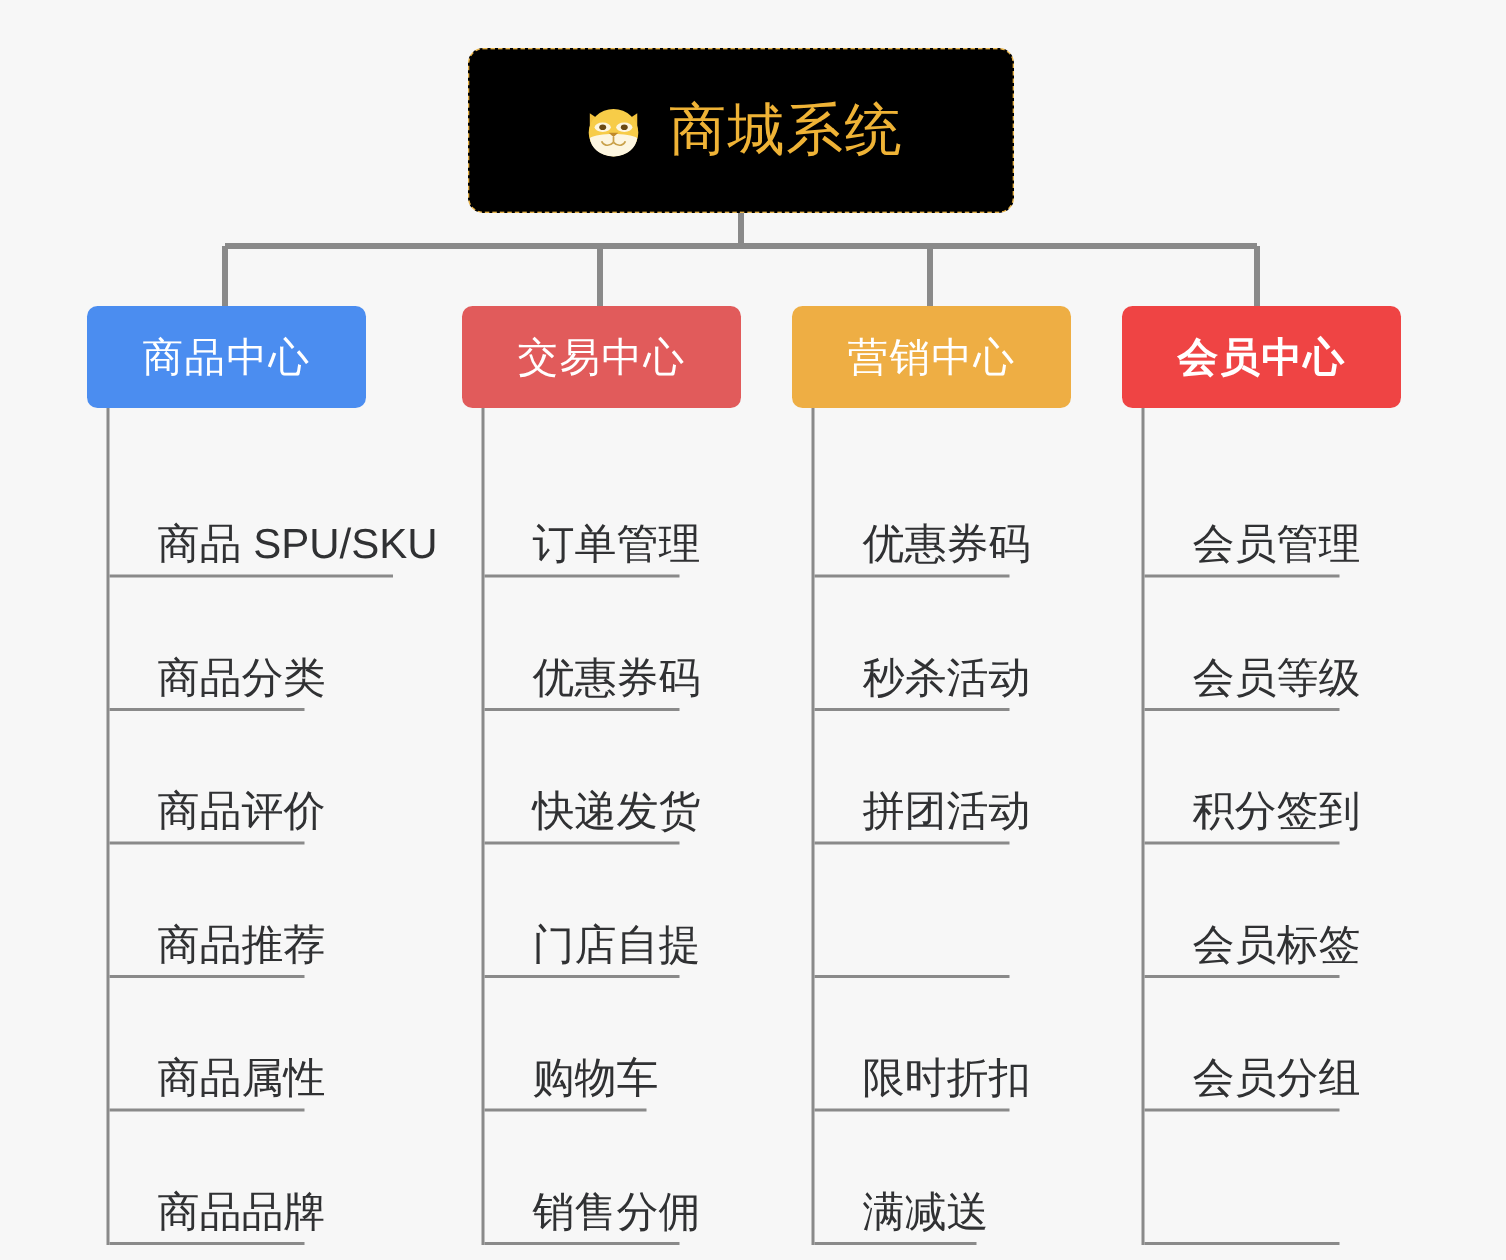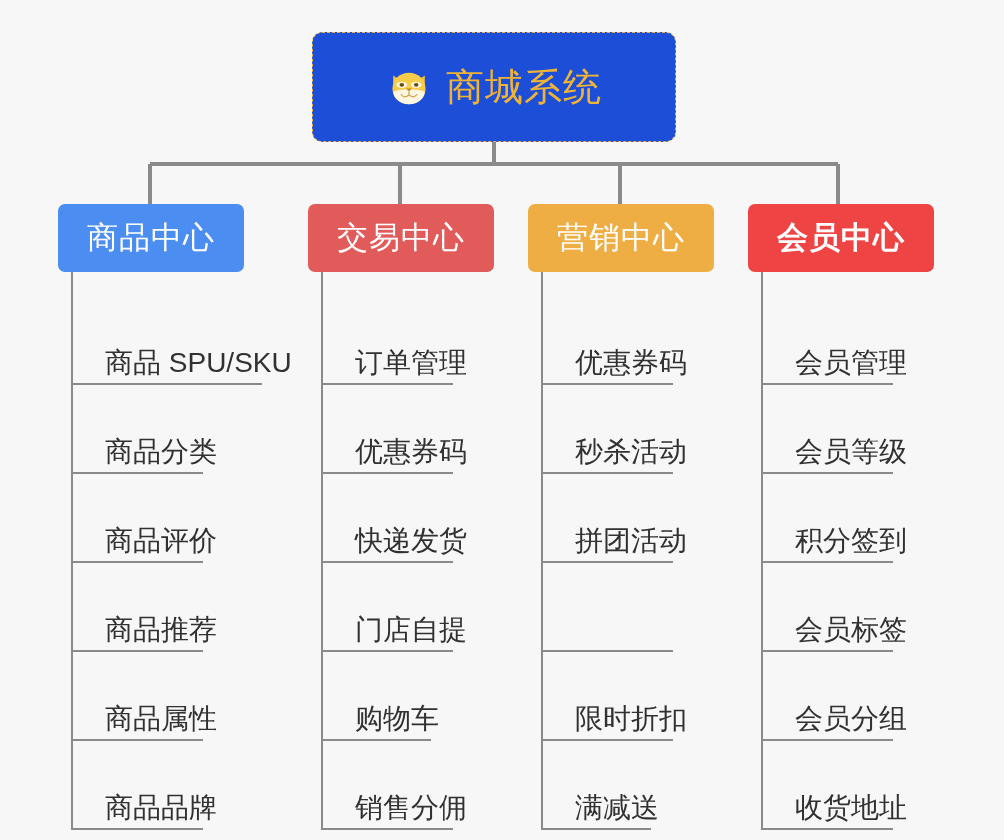--- a/index.html
+++ b/index.html
@@ -21,21 +21,21 @@
   }
 
   
   .root-node {
     position: absolute;
     left: 312px;
     top: 32px;
     width: 364px;
     height: 110px;
     box-sizing: border-box;
-    background: #1d4ed8;
+    background: #000000;
     border: 1px dashed #e8b44a;
     border-radius: 10px;
     display: flex;
     align-items: center;
     justify-content: center;
     gap: 14px;
   }
   .root-emoji {
     width: 46px;
     height: 46px;
@@ -73,21 +73,21 @@
 
   .cat-box {
     width: 186px;
     height: 68px;
     box-sizing: border-box;
     border-radius: 7px;
     display: flex;
     align-items: center;
     justify-content: center;
     color: #ffffff;
-    font-size: 31px;
+    font-size: 27px;
     letter-spacing: 1px;
     white-space: nowrap;
   }
 
   
   .leaf-list {
     position: relative;
     margin-left: 13px;
     border-left: 2px solid #8a8a8a;
     padding-top: 24px;
@@ -272,17 +272,16 @@
         <div class="leaf-item">
           <span class="leaf-underline" style="width: 130px;"></span>
           <span class="leaf-label">会员标签</span>
         </div>
         <div class="leaf-item">
           <span class="leaf-underline" style="width: 130px;"></span>
           <span class="leaf-label">会员分组</span>
         </div>
         <div class="leaf-item">
           <span class="leaf-underline" style="width: 130px;"></span>
-          <span class="leaf-label">收货地址</span>
         </div>
       </div>
     </div>
   </div>
 
 </body></html>

